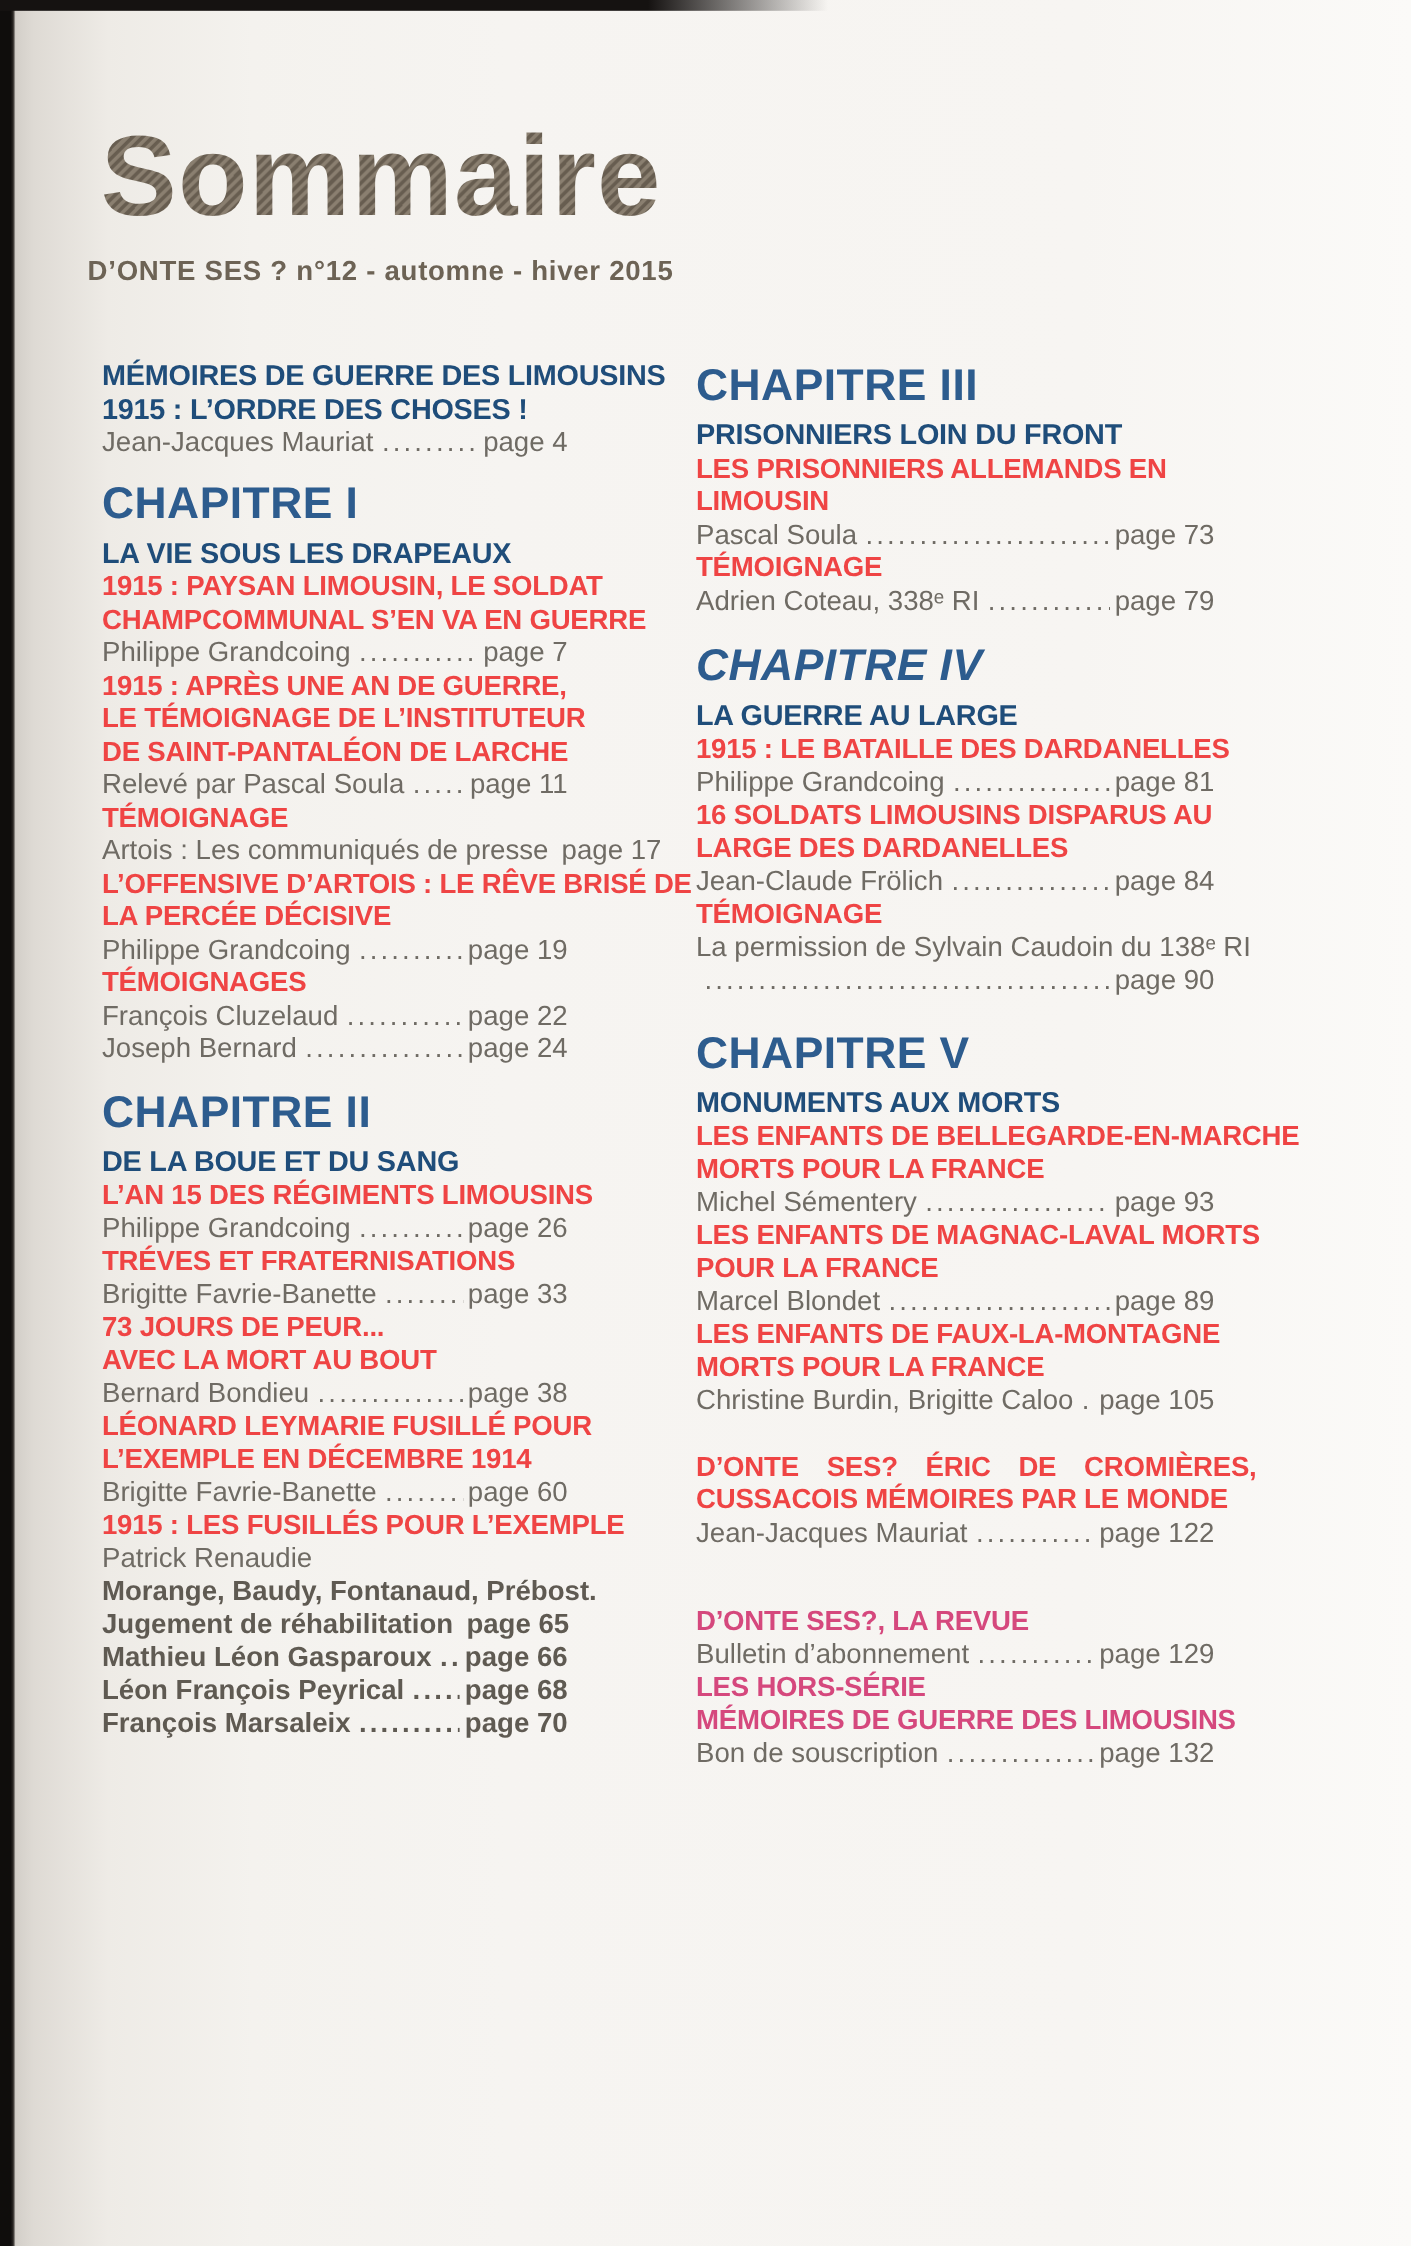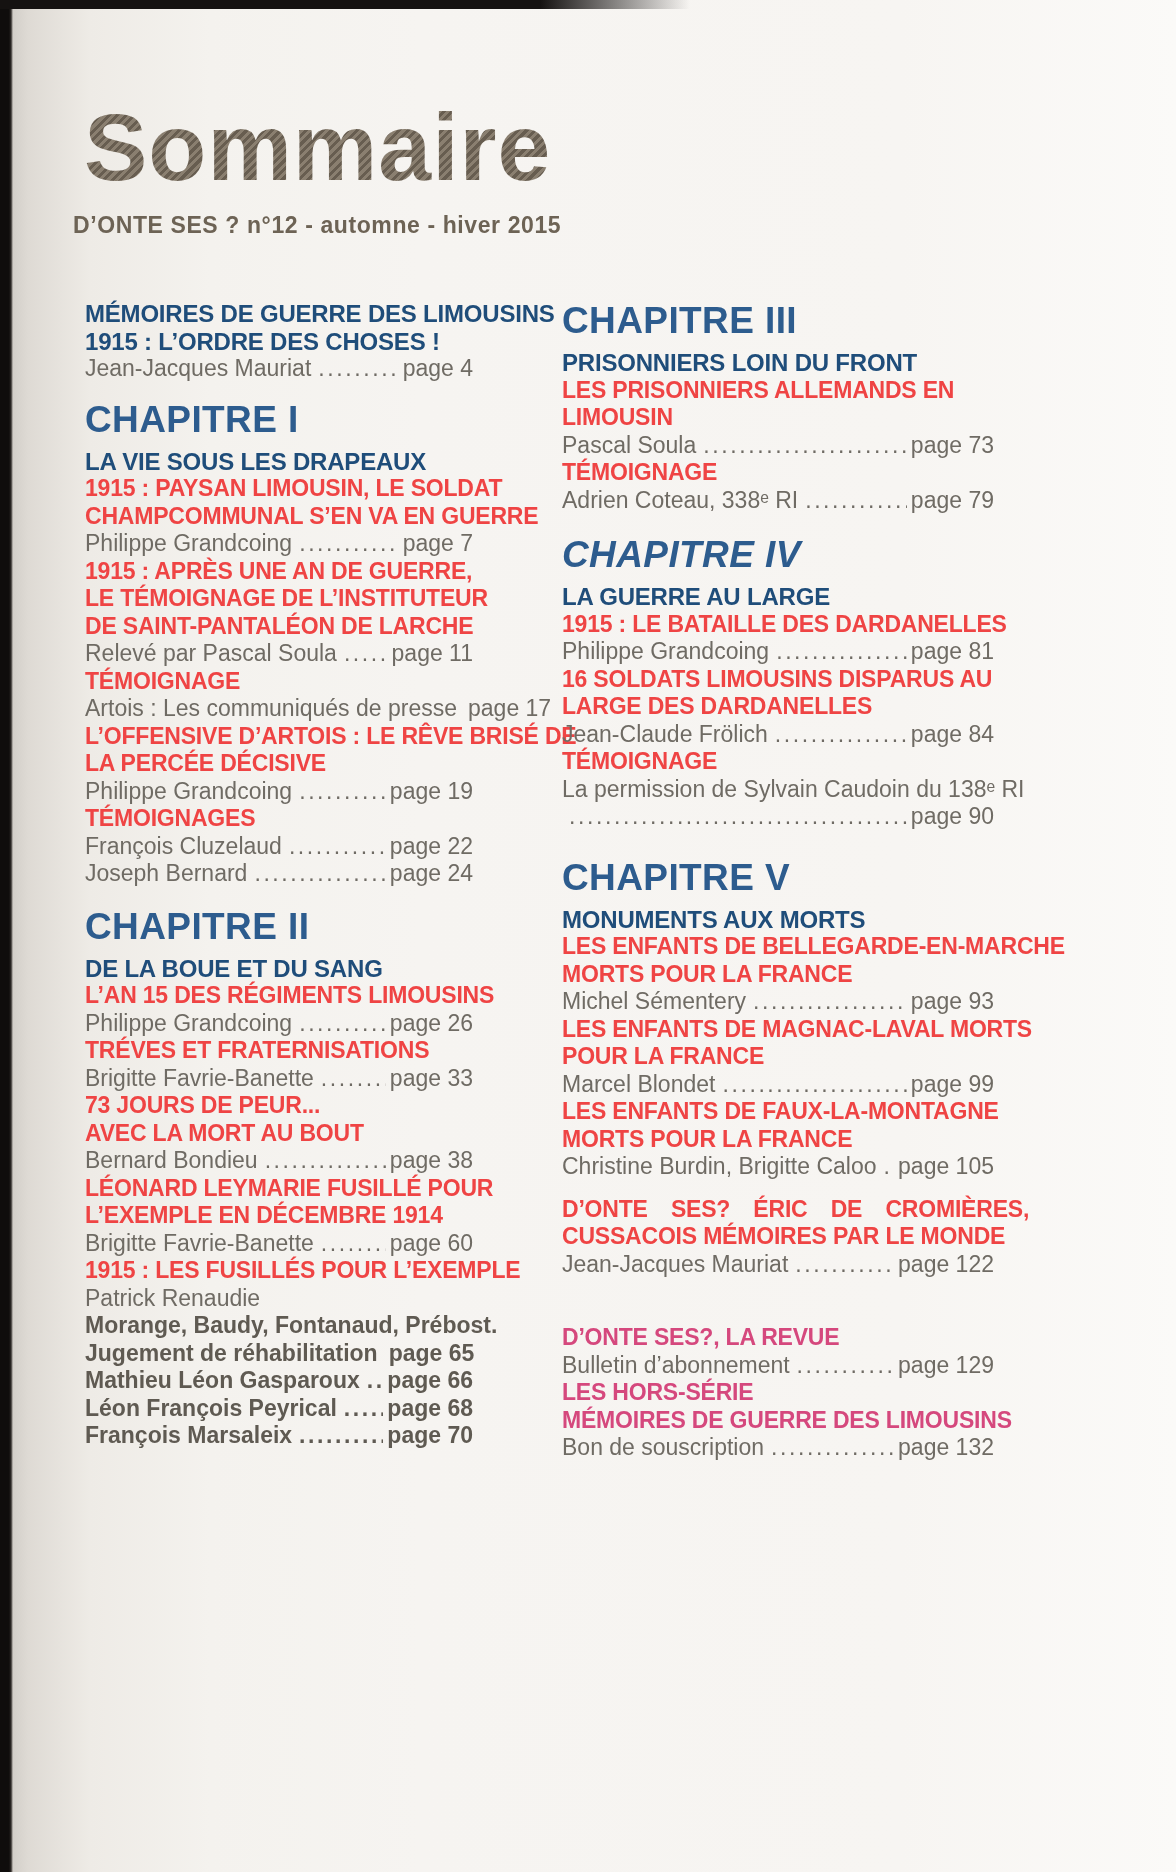--- a/index.html
+++ b/index.html
@@ -23,21 +23,21 @@
       background-image:repeating-linear-gradient(135deg,#8a7f70 0 3px,#675d50 3px 6px);
       -webkit-background-clip:text;background-clip:text;-webkit-text-fill-color:transparent;
     }
   }
   .subtitle{
     position:absolute;left:73px;top:212px;
     font-size:23px;font-weight:bold;color:#6d6355;letter-spacing:0.6px;
   }
   .col{position:absolute;top:300px;}
   .col-left{left:85px;width:388px;}
-  .col-right{left:562px;width:432px;}
+  .col-right{left:580px;width:432px;}
   .tocline{font-size:23px;line-height:27.5px;white-space:nowrap;}
   .chapter{
     font-size:37px;line-height:42px;font-weight:bold;color:#2d5c8e;
     letter-spacing:0.4px;margin-top:20px;margin-bottom:7px;
   }
   .section{font-weight:bold;color:#1f4d7a;font-size:24px;letter-spacing:-0.2px;}
   .article{font-weight:bold;color:#ef4444;letter-spacing:-0.2px;}
   .pink{font-weight:bold;color:#d5487d;letter-spacing:-0.2px;}
   .plain{color:#6f6b64;}
   .plain-bold{font-weight:bold;color:#5f5a52;}
@@ -203,30 +203,30 @@
     <div class="tocline row">
       <span class="txt">Michel Sémentery</span>
       <span class="dots">..........................................................................................</span>
       <span class="pg">page 93</span>
     </div>
     <div class="tocline article">LES ENFANTS DE MAGNAC-LAVAL MORTS</div>
     <div class="tocline article">POUR LA FRANCE</div>
     <div class="tocline row">
       <span class="txt">Marcel Blondet</span>
       <span class="dots">..........................................................................................</span>
-      <span class="pg">page 99</span>
+      <span class="pg">page 89</span>
     </div>
     <div class="tocline article">LES ENFANTS DE FAUX-LA-MONTAGNE</div>
     <div class="tocline article">MORTS POUR LA FRANCE</div>
     <div class="tocline row">
       <span class="txt">Christine Burdin, Brigitte Caloo</span>
       <span class="dots">..........................................................................................</span>
       <span class="pg">page 105</span>
     </div>
-    <div class="tocline article spread" style="margin-top: 15px;">D’ONTE SES? ÉRIC DE CROMIÈRES,</div>
+    <div class="tocline article spread" style="margin-top: 28px;">D’ONTE SES? ÉRIC DE CROMIÈRES,</div>
     <div class="tocline article">CUSSACOIS MÉMOIRES PAR LE MONDE</div>
     <div class="tocline row">
       <span class="txt">Jean-Jacques Mauriat</span>
       <span class="dots">..........................................................................................</span>
       <span class="pg">page 122</span>
     </div>
     <div class="tocline pink" style="margin-top: 46px;">D’ONTE SES?, LA REVUE</div>
     <div class="tocline row">
       <span class="txt">Bulletin d’abonnement</span>
       <span class="dots">..........................................................................................</span>

